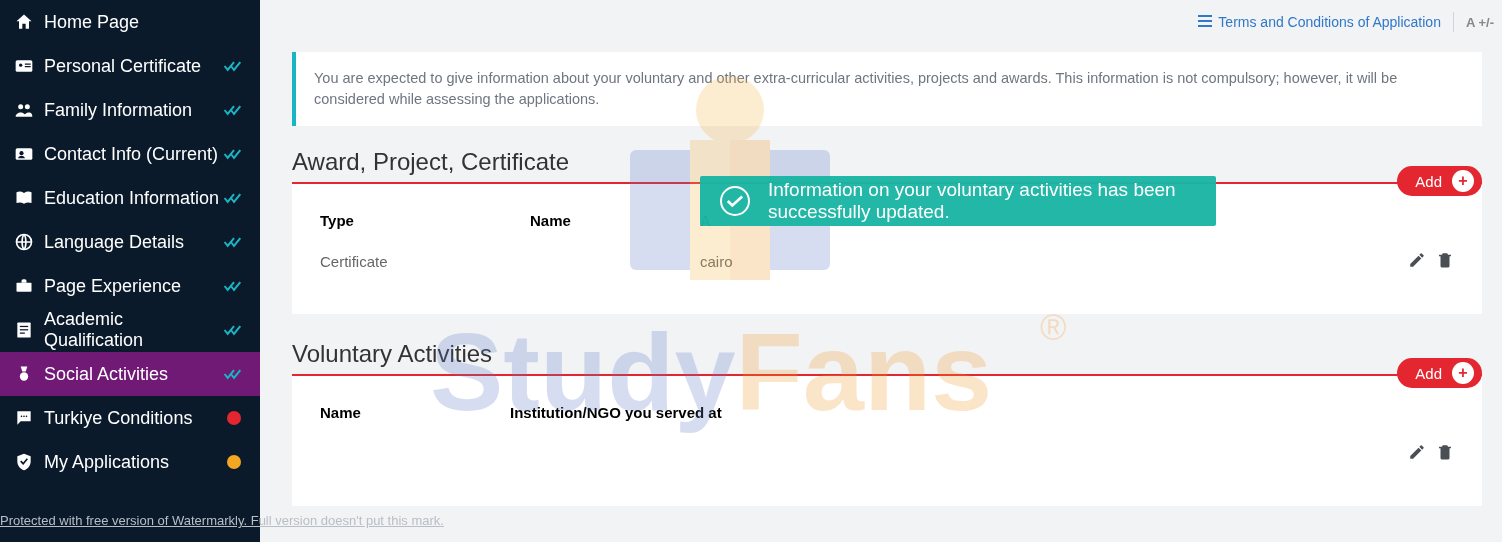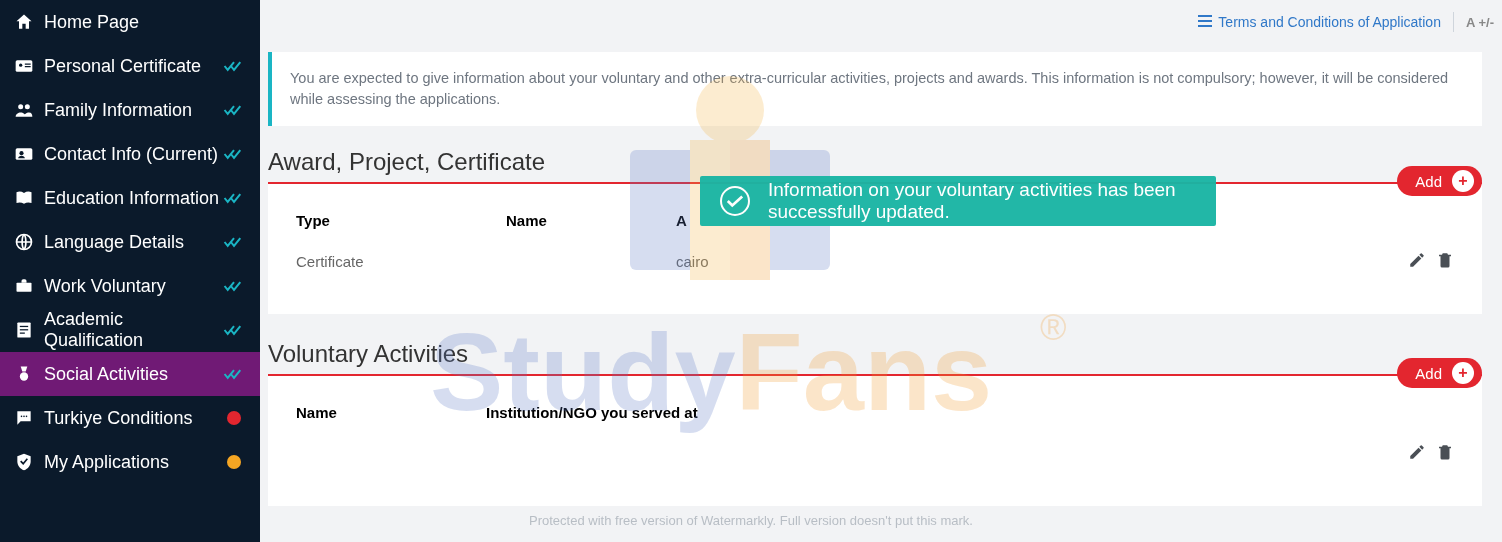--- a/index.html
+++ b/index.html
@@ -12,21 +12,21 @@
   .sidebar-item .icon svg { width: 20px; height: 20px; fill: #fff; }
   .sidebar-item .label { flex: 1; }
   .sidebar-item .status { width: 24px; display: flex; justify-content: center; align-items: center; }
   .sidebar-item.active { background: #701a75; }
   .status-check svg { width: 22px; height: 14px; fill: none; stroke: #1ab5c4; stroke-width: 2.5; }
   .status-dot { width: 14px; height: 14px; border-radius: 50%; }
   .dot-red { background: #e3262f; }
   .dot-orange { background: #f5a623; }
 
   
-  .main { position: absolute; left: 248px; top: 0; right: 0; height: 542px; padding: 0; }
+  .main { position: absolute; left: 272px; top: 0; right: 0; height: 542px; padding: 0; }
 
   .topbar { height: 44px; display: flex; justify-content: flex-end; align-items: center; padding: 0 8px; font-size: 14px; color: #3078c8; }
   .topbar a { color: #3078c8; text-decoration: none; display: flex; align-items: center; gap: 6px; cursor: pointer; }
   .topbar .divider { width: 1px; height: 20px; background: #cfd5dc; margin: 0 12px; }
   .topbar .fontsize { color: #888; font-weight: bold; font-size: 13px; }
 
   .info-banner { margin: 8px 20px 20px 20px; background: #fff; border-left: 4px solid #1ab5c4; padding: 16px 18px; color: #6e7680; font-size: 14.5px; line-height: 1.45; }
 
   .panel { margin: 0 20px 24px 20px; background: transparent; position: relative; }
   .panel-header { display: flex; align-items: center; height: 38px; border-bottom: 2px solid #e3262f; padding: 0 0 4px 0; position: relative; }
@@ -45,21 +45,21 @@
   .row-actions { margin-left: auto; display: flex; gap: 10px; }
   .row-actions svg { width: 18px; height: 18px; fill: #4a4f55; cursor: pointer; }
 
   
   .toast { position: absolute; left: 700px; top: 176px; width: 516px; height: 50px; background: #1ab5a4; color: #fff; display: flex; align-items: center; padding: 0 20px; gap: 18px; border-radius: 2px; opacity: 0.96; z-index: 50; font-size: 19px; }
   .toast .check-circle { width: 30px; height: 30px; border: 2px solid #fff; border-radius: 50%; display: flex; align-items: center; justify-content: center; flex-shrink: 0; }
   .toast .check-circle svg { width: 18px; height: 14px; stroke: #fff; fill: none; stroke-width: 3; }
 
   
   .watermark { position: absolute; left: 430px; top: 70px; width: 660px; height: 420px; pointer-events: none; opacity: 0.25; z-index: 5; }
-  .footer-mark { position: absolute; left: 0; right: 0; bottom: 14px; text-align: center; color: #b8bec5; font-size: 13px; pointer-events: none; z-index: 6; }
+  .footer-mark { position: absolute; left: 0; right: 0; bottom: 14px; color: #b8bec5; font-size: 13px; pointer-events: none; z-index: 6; text-decoration: underline; }
 </style>
 </head>
 <body>
 
 <nav class="sidebar">
   <div class="sidebar-item">
     <span class="icon">
         <svg viewBox="0 0 24 24">
           <path d="M12 3l9 8h-3v9h-4v-6H10v6H6v-9H3z"></path>
         </svg>
@@ -145,21 +145,21 @@
         </svg>
       </span>
   </div>
   <div class="sidebar-item">
     <span class="icon">
         <svg viewBox="0 0 24 24">
           <rect x="3" y="8" width="18" height="11" rx="1"></rect>
           <path d="M9 8V6a2 2 0 012-2h2a2 2 0 012 2v2"></path>
         </svg>
       </span>
-    <span class="label">Work Voluntary</span>
+    <span class="label">Page Experience</span>
     <span class="status status-check">
         <svg viewBox="0 0 28 14">
           <path d="M2 7l4 5L14 2"></path>
           <path d="M10 7l4 5 8-10"></path>
         </svg>
       </span>
   </div>
   <div class="sidebar-item">
     <span class="icon">
         <svg viewBox="0 0 24 24">

